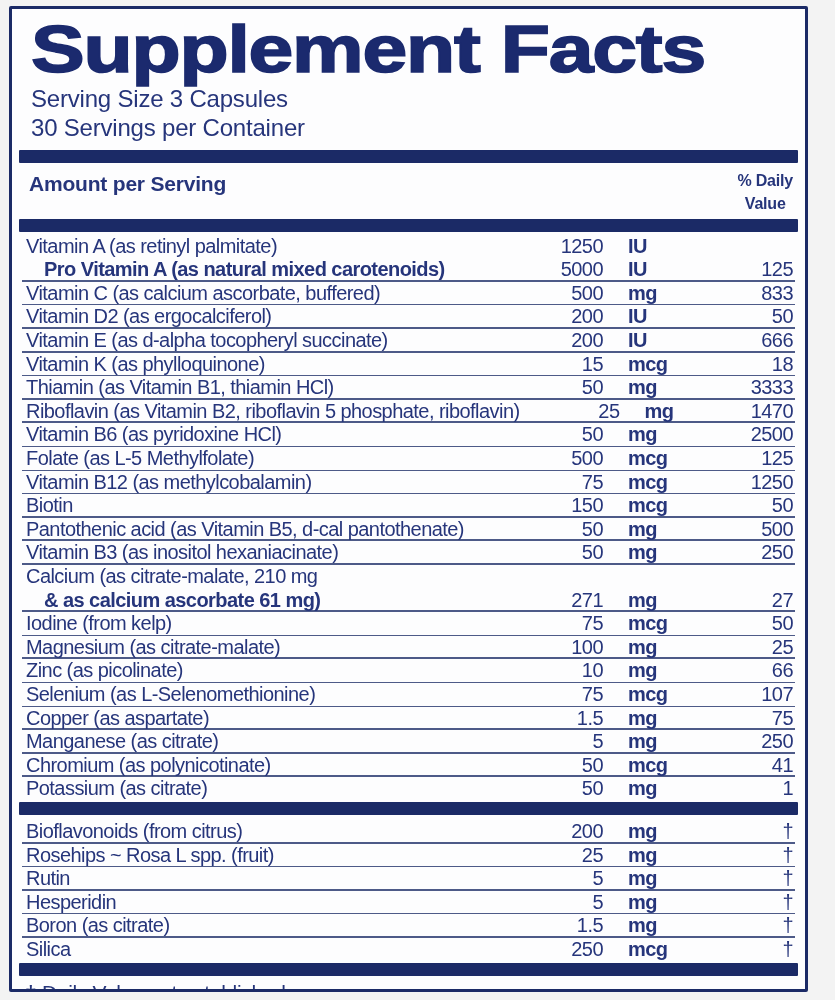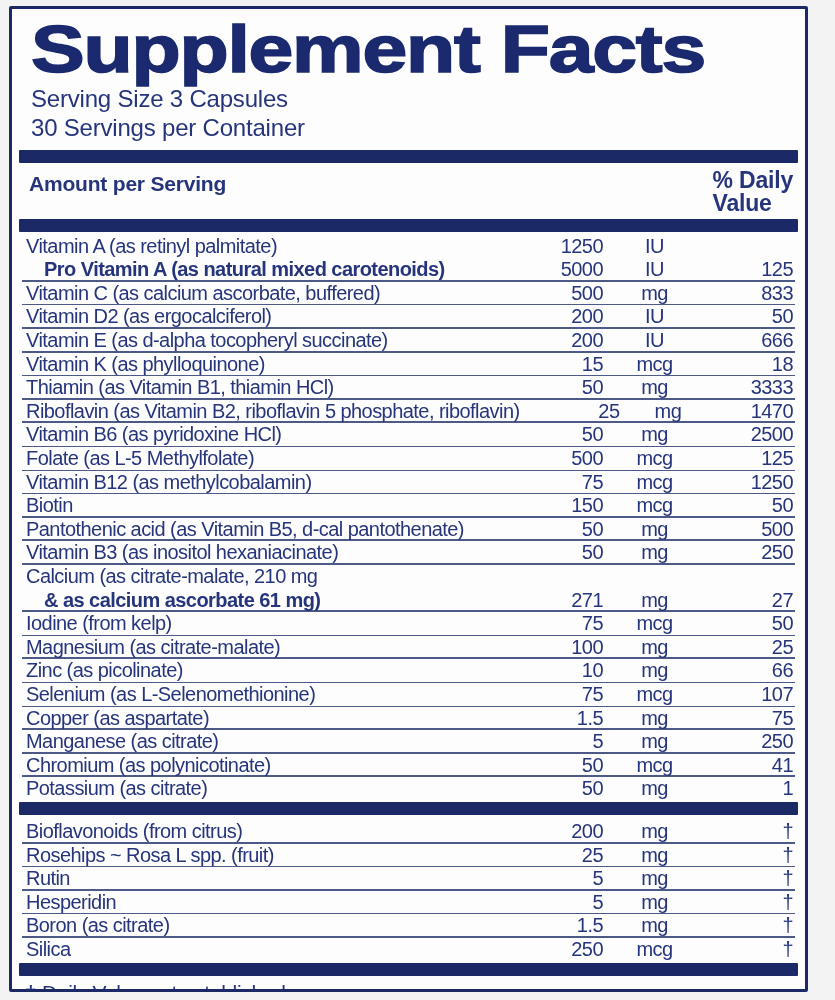--- a/index.html
+++ b/index.html
@@ -21,31 +21,31 @@
     font-weight:bold;font-size:66px;line-height:0.98;letter-spacing:-1px;
     -webkit-text-stroke:1.6px var(--navy-dark);
     transform:scaleX(1.22);transform-origin:left top;
     margin:2px 0 2px 12px;}
   .serving{font-size:24px;line-height:29px;letter-spacing:-0.2px;margin-left:12px;}
   .bar{height:13px;background:var(--bar);border-radius:1px;}
   .bar.b1{margin-top:8px;}
   .hdr{display:flex;justify-content:space-between;align-items:flex-start;
     padding:6px 5px 4px 10px;}
   .hdr-left{font-weight:bold;font-size:21px;letter-spacing:-0.2px;padding-top:3px;}
-  .hdr-right{font-weight:bold;font-size:23px;line-height:23px;text-align:left;
+  .hdr-right{font-weight:bold;font-size:16px;line-height:23px;text-align:center;
     letter-spacing:-0.2px;}
   .rows{padding:3px 3px 0 3px;}
   .rows.other{padding-top:5px;}
   .row{display:flex;align-items:baseline;line-height:23.6px;font-size:20px;
     letter-spacing:-0.55px;gap:24px;}
   .row.sep{background-image:linear-gradient(to top,var(--line) 1.5px,transparent 1.5px);}
   .nname{flex:1;white-space:nowrap;overflow:visible;padding-left:4px;}
   .row.indent .nname{padding-left:22px;font-weight:bold;}
   .amt-num{width:86px;text-align:right;white-space:nowrap;}
-  .amt-unit{width:54px;text-align:center;padding-left:1px;white-space:nowrap;}
+  .amt-unit{width:54px;text-align:left;padding-left:1px;white-space:nowrap;font-weight:bold;}
   .dv{width:90px;text-align:right;white-space:nowrap;padding-right:2px;}
   .bar.b3{margin-top:1px;}
   .bar.b4{margin-top:2px;}
   .footnote{font-size:21px;line-height:26px;padding:4px 0 0 6px;letter-spacing:-0.3px;}
 </style>
 </head>
 <body>
 
 <div class="page">
   <div class="label">

